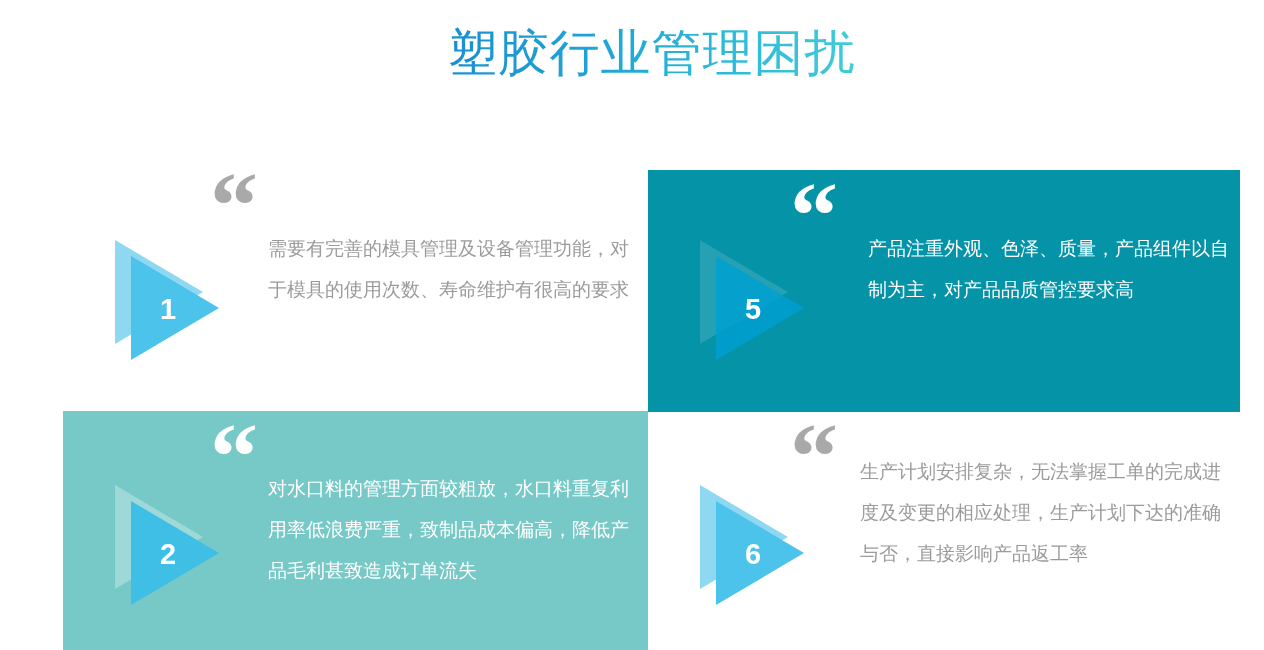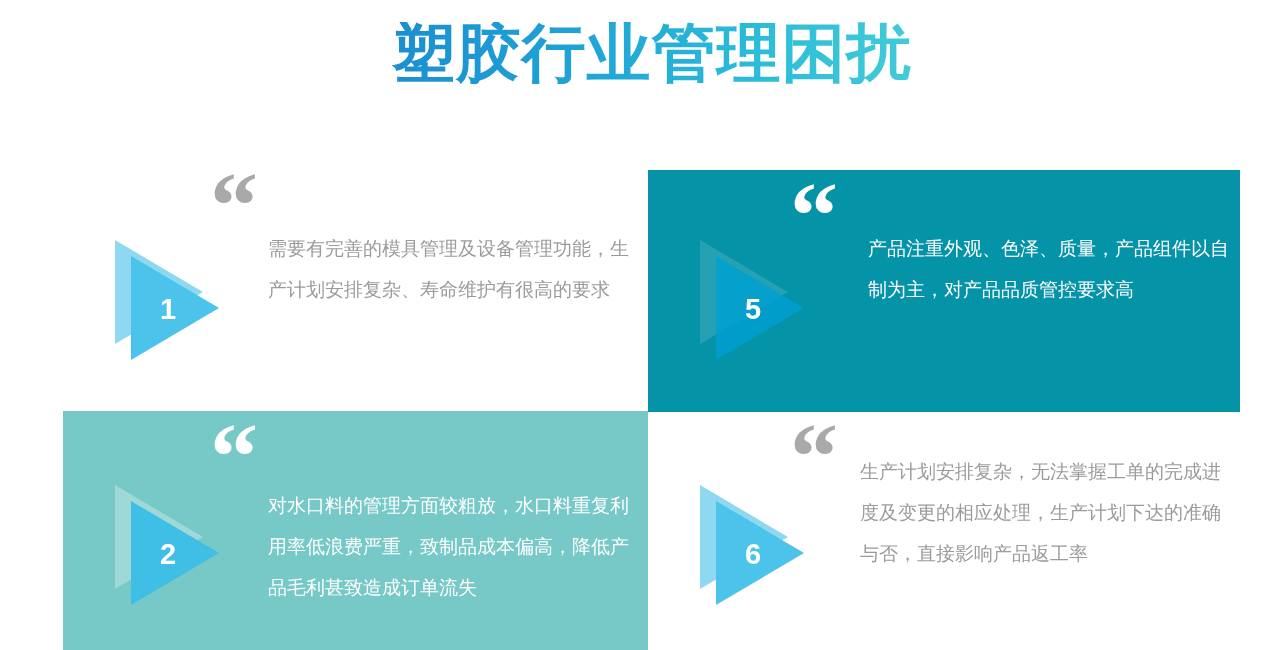--- a/index.html
+++ b/index.html
@@ -18,22 +18,22 @@
   
   .title-wrap {
     position: absolute;
     left: 0;
     top: 22px;
     width: 1264px;
     text-align: center;
   }
   .title {
     display: inline-block;
-    font-size: 64px;
-    font-weight: bold;
+    font-size: 50px;
+    font-weight: normal;
     letter-spacing: 1px;
     line-height: 62px;
     background-image: linear-gradient(to right, #1b8fd0 0%, #1fa3d6 35%, #2bbcd9 70%, #42cbd8 100%);
     -webkit-background-clip: text;
     background-clip: text;
     color: transparent;
     -webkit-text-fill-color: transparent;
     white-space: nowrap;
     margin-left: 39px;
   }
@@ -117,39 +117,39 @@
 
   
   .body-text {
     position: absolute;
     font-size: 19px;
     line-height: 41px;
     white-space: pre-line;
   }
   #panel-1 .body-text { left: 205px; top: 62px; width: 370px; color: #9b9b9b; }
   #panel-5 .body-text { left: 220px; top: 58px; width: 368px; color: #ffffff; }
-  #panel-2 .body-text { left: 205px; top: 74px; width: 372px; color: #ffffff; }
+  #panel-2 .body-text { left: 205px; top: 57px; width: 372px; color: #ffffff; }
   #panel-6 .body-text { left: 212px; top: 40px; width: 372px; color: #9b9b9b; }
 </style>
 </head>
 <body>
 
 <div class="title-wrap">
   <div class="title">塑胶行业管理困扰</div>
 </div>
 
 <div class="panel" id="panel-1">
   <div class="inner">
     <div class="arrow">
       <span class="tri tri-back"></span>
       <span class="tri tri-front"></span>
       <span class="arrow-number">1</span>
     </div>
     <div class="quote">“</div>
-    <div class="body-text">需要有完善的模具管理及设备管理功能，生产计划安排复杂、寿命维护有很高的要求</div>
+    <div class="body-text">需要有完善的模具管理及设备管理功能，对于模具的使用次数、寿命维护有很高的要求</div>
   </div>
 </div>
 
 <div class="panel" id="panel-5">
   <div class="inner">
     <div class="arrow">
       <span class="tri tri-back"></span>
       <span class="tri tri-front"></span>
       <span class="arrow-number">5</span>
     </div>

